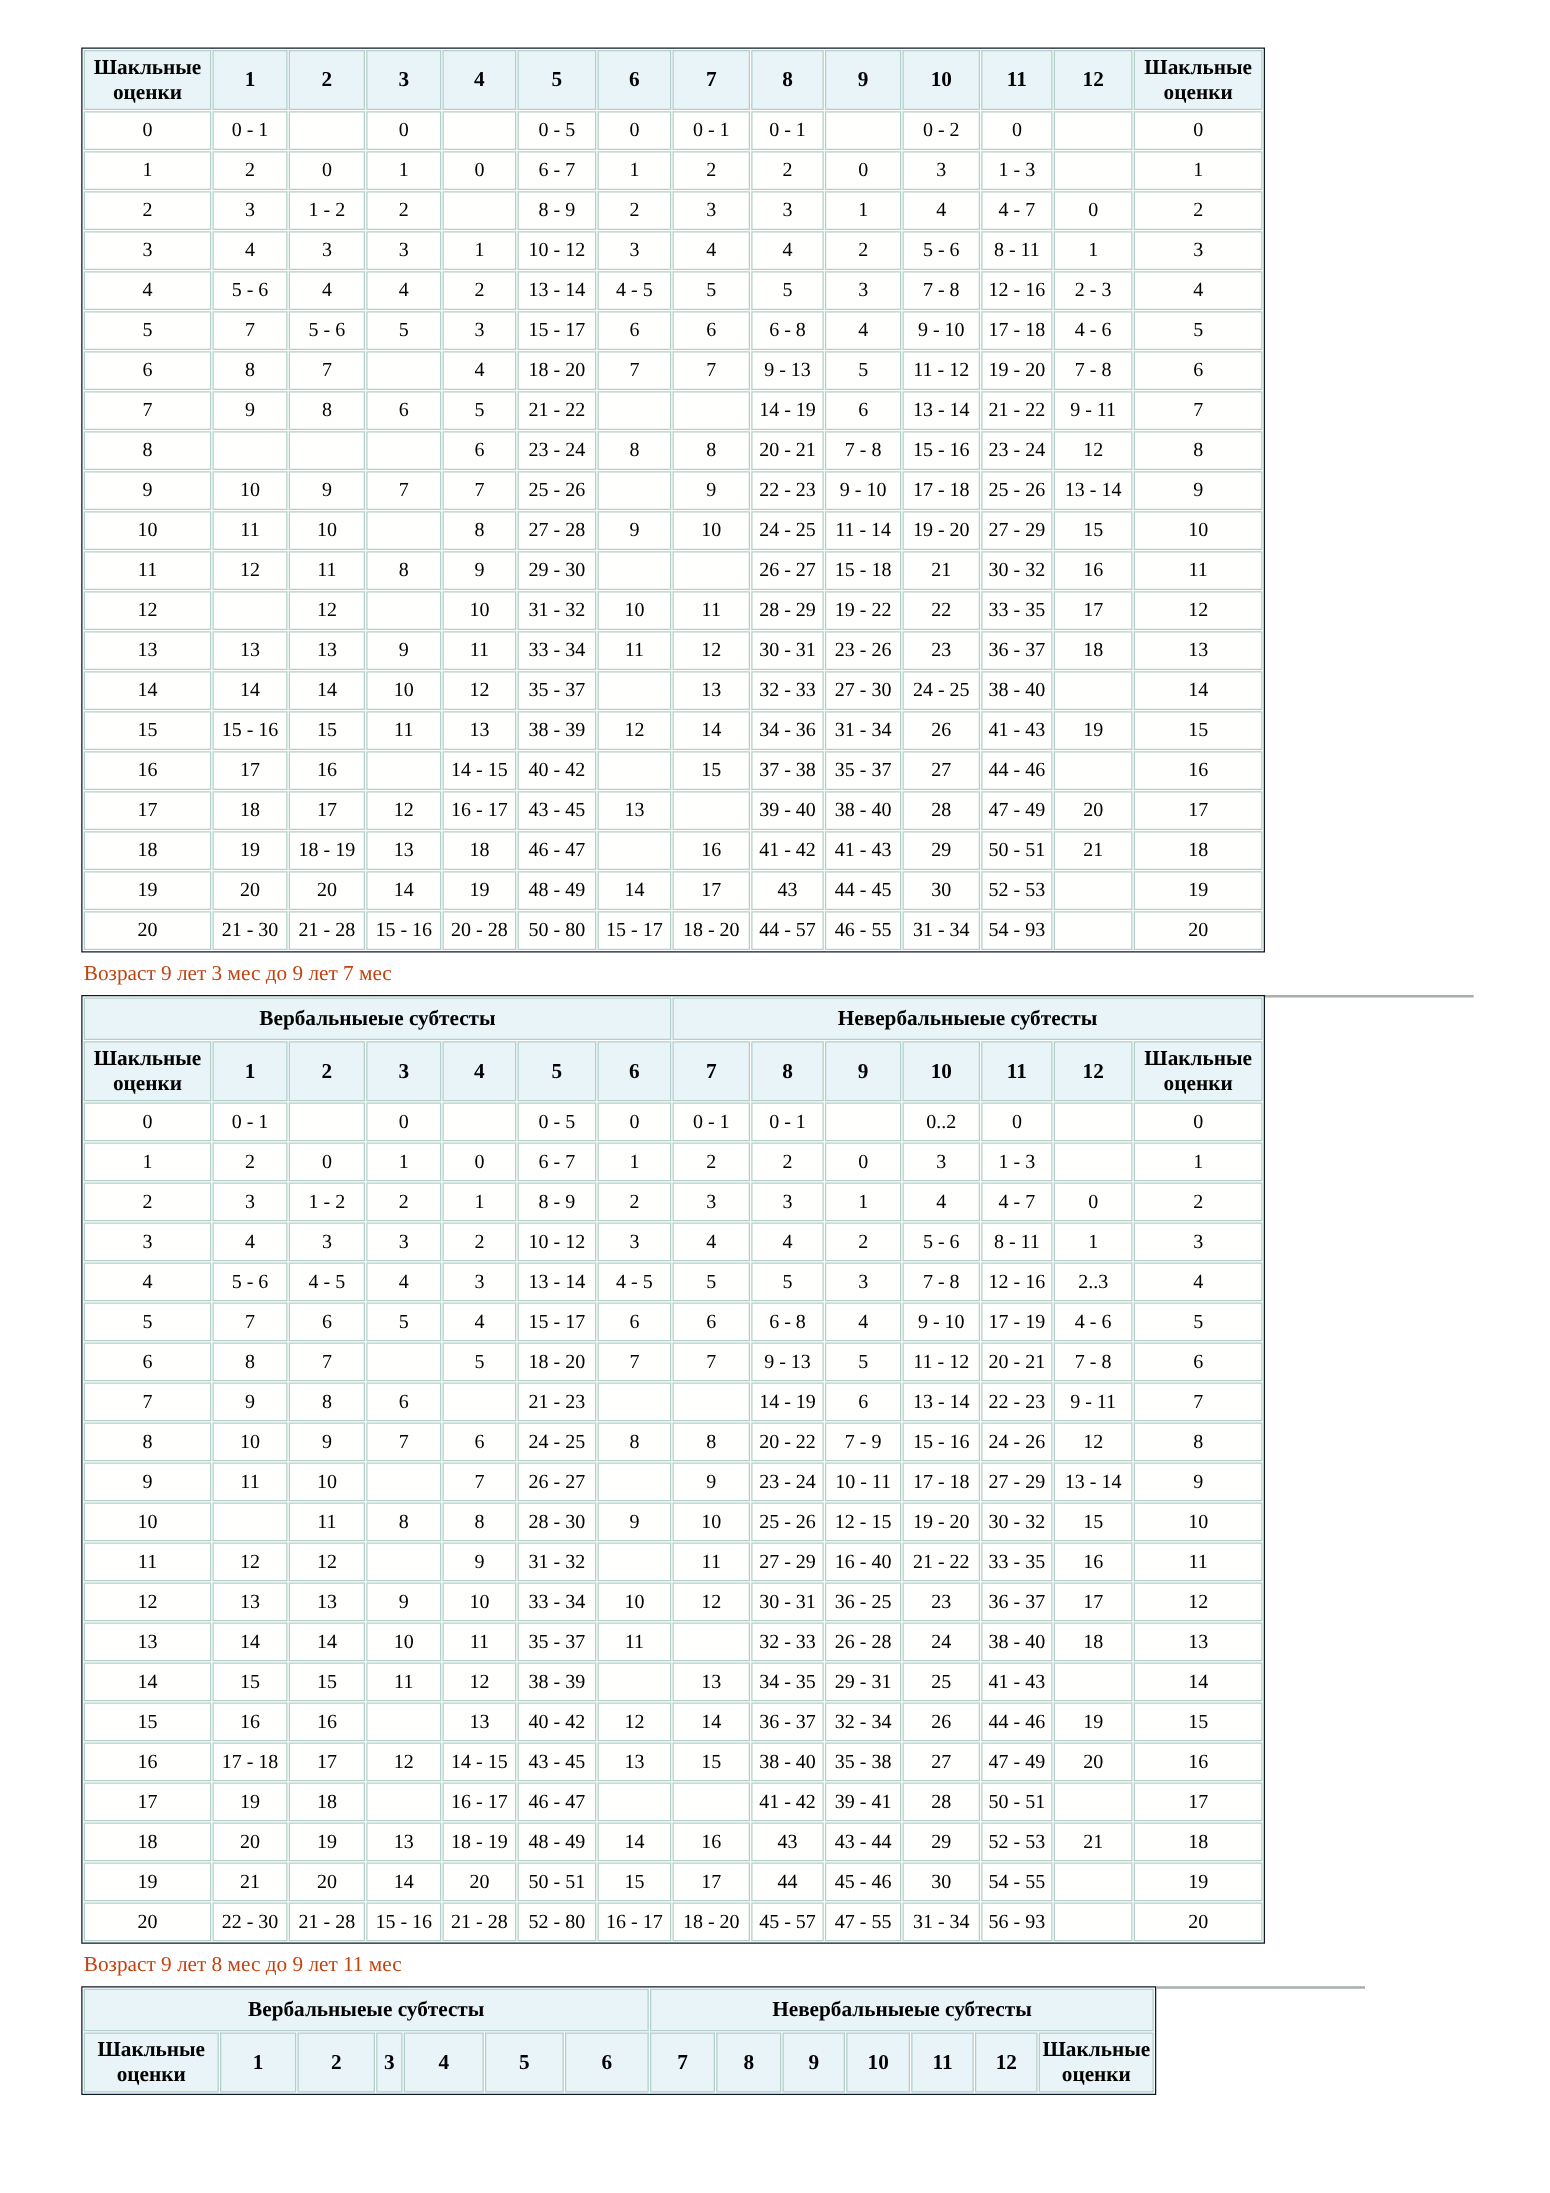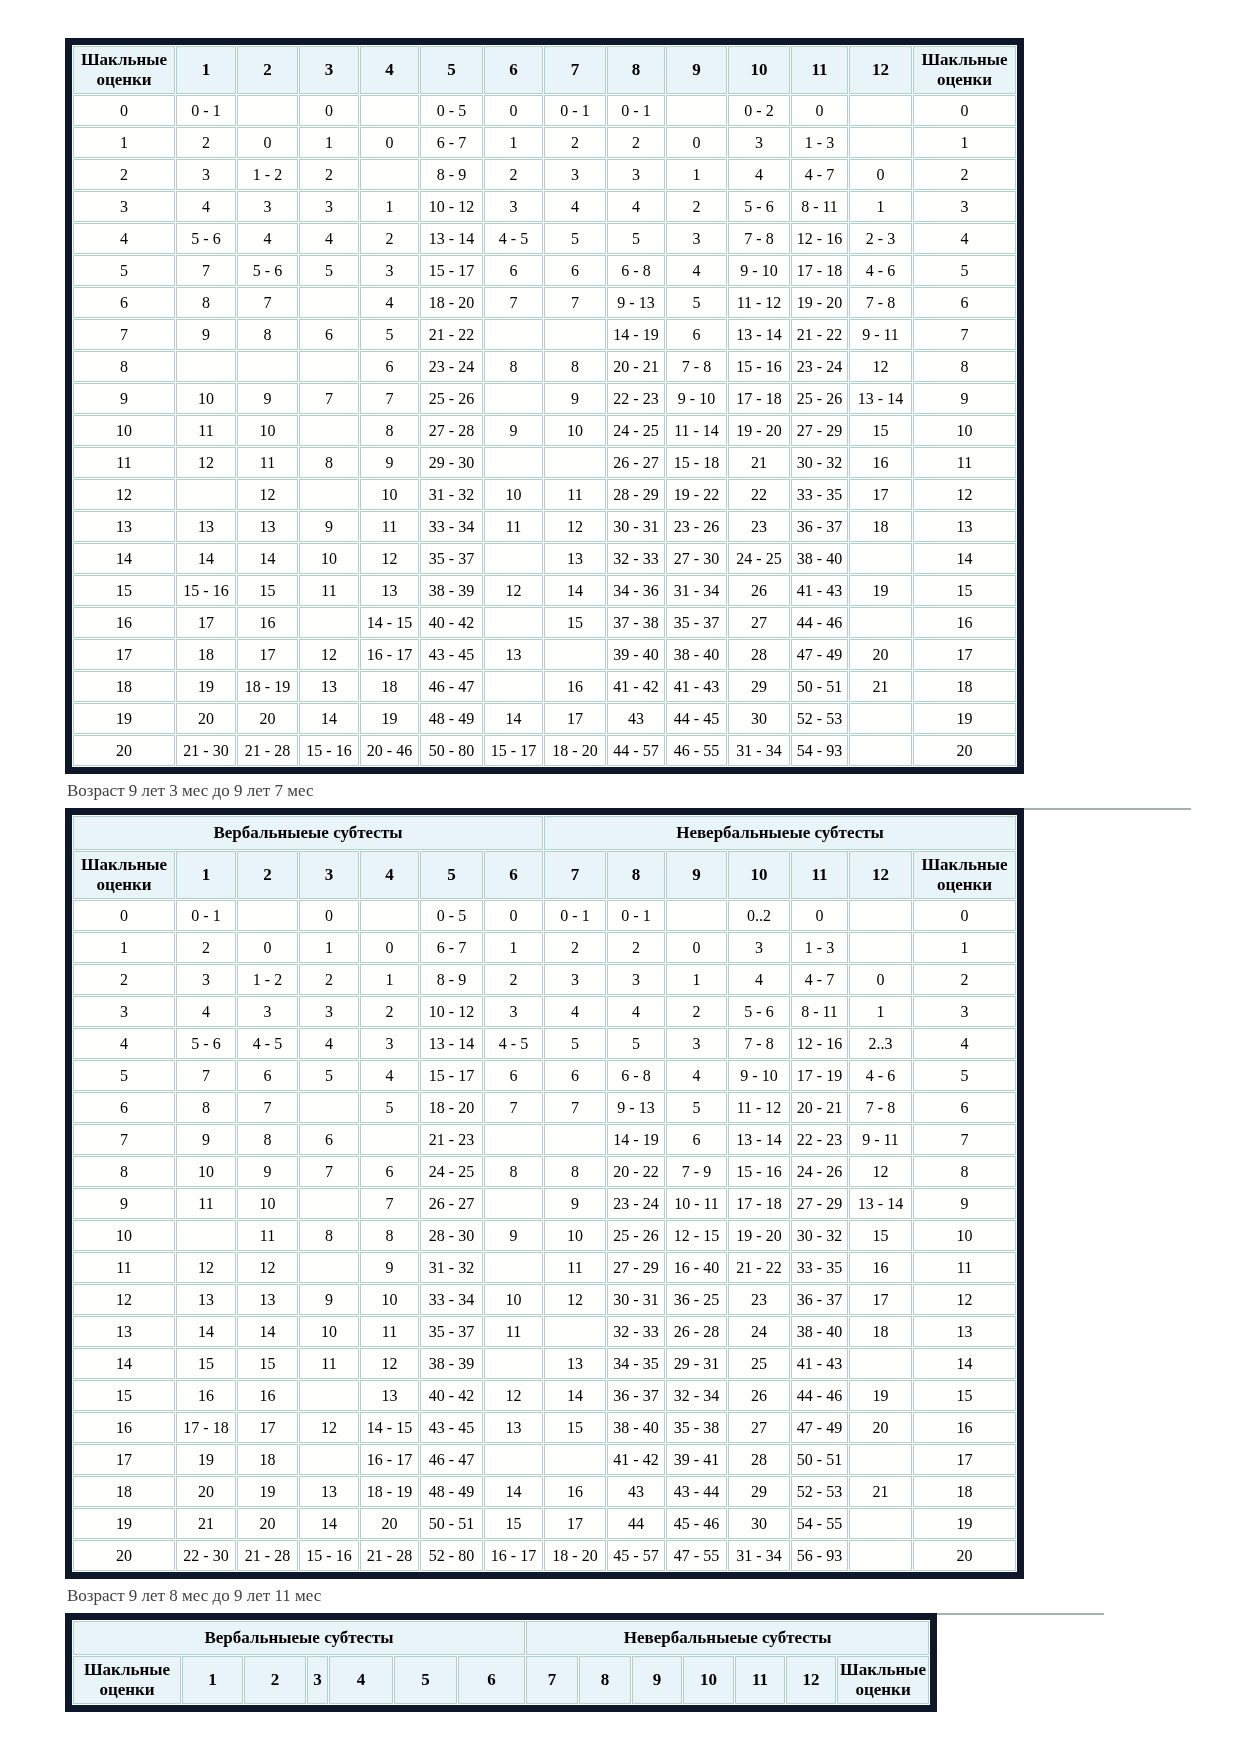--- a/index.html
+++ b/index.html
@@ -3,30 +3,30 @@
 <meta charset="utf-8">
 <style>
   html,body{margin:0;padding:0;background:#ffffff;}
   .page{width:1240px;height:1754px;background:#ffffff;overflow:hidden;
         font-family:"Liberation Serif","DejaVu Serif",serif;color:#000;}
   .content{padding:38px 0 0 65px;}
   .tbl-wrap{position:relative;width:fit-content;}
   .ext-line{position:absolute;top:0;left:100%;width:167px;height:0;
             border-top:2px solid #a6b0ad;}
   table.score-table{border-collapse:separate;border-spacing:1px;
-            border:7px solid #0f172a;background:#fdfefe;}
+            border:1px solid #0f172a;background:#fdfefe;}
   table.score-table th, table.score-table td{
             border:1px solid #b3cfc9;text-align:center;vertical-align:middle;
             padding:0 2px;overflow:hidden;}
   table.score-table th{background:#e9f4f8;font-weight:bold;font-size:17px;
             padding:3px 2px;line-height:1.18;}
   table.score-table th.group{height:26px;white-space:nowrap;margin-left:28px;}
   table.score-table th.scale{white-space:normal;}
   table.score-table td{font-size:16px;height:29px;white-space:nowrap;background:#fffffe;}
-  .age-caption{font-size:17px;margin:7px 0 7px 2px;color:#404040;}
+  .age-caption{font-size:17px;margin:7px 0 7px 2px;color:#c2410c;}
 </style>
 </head>
 <body>
 
 <div class="page">
   <div class="content">
 
     <div class="tbl-wrap">
         <table class="score-table">
           <colgroup>
@@ -380,21 +380,21 @@
               <td>30</td>
               <td>52 - 53</td>
               <td></td>
               <td>19</td>
             </tr>
             <tr>
               <td>20</td>
               <td>21 - 30</td>
               <td>21 - 28</td>
               <td>15 - 16</td>
-              <td>20 - 46</td>
+              <td>20 - 28</td>
               <td>50 - 80</td>
               <td>15 - 17</td>
               <td>18 - 20</td>
               <td>44 - 57</td>
               <td>46 - 55</td>
               <td>31 - 34</td>
               <td>54 - 93</td>
               <td></td>
               <td>20</td>
             </tr>

